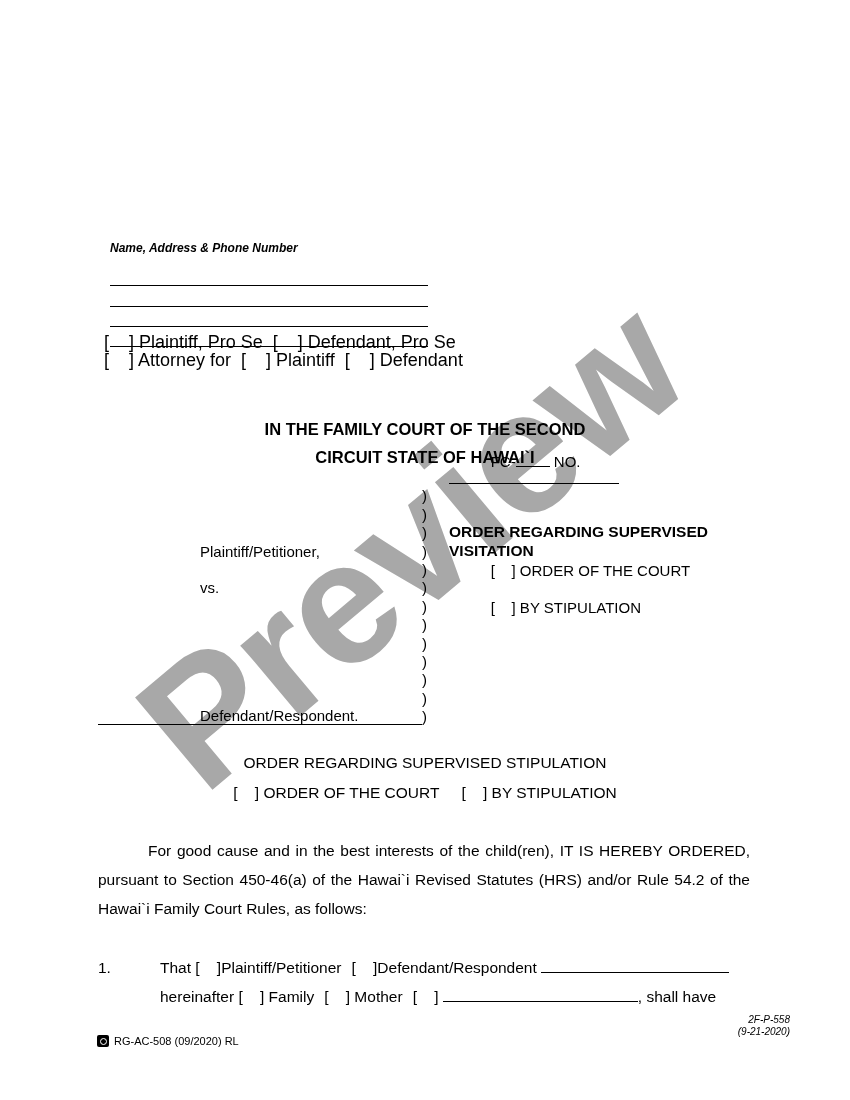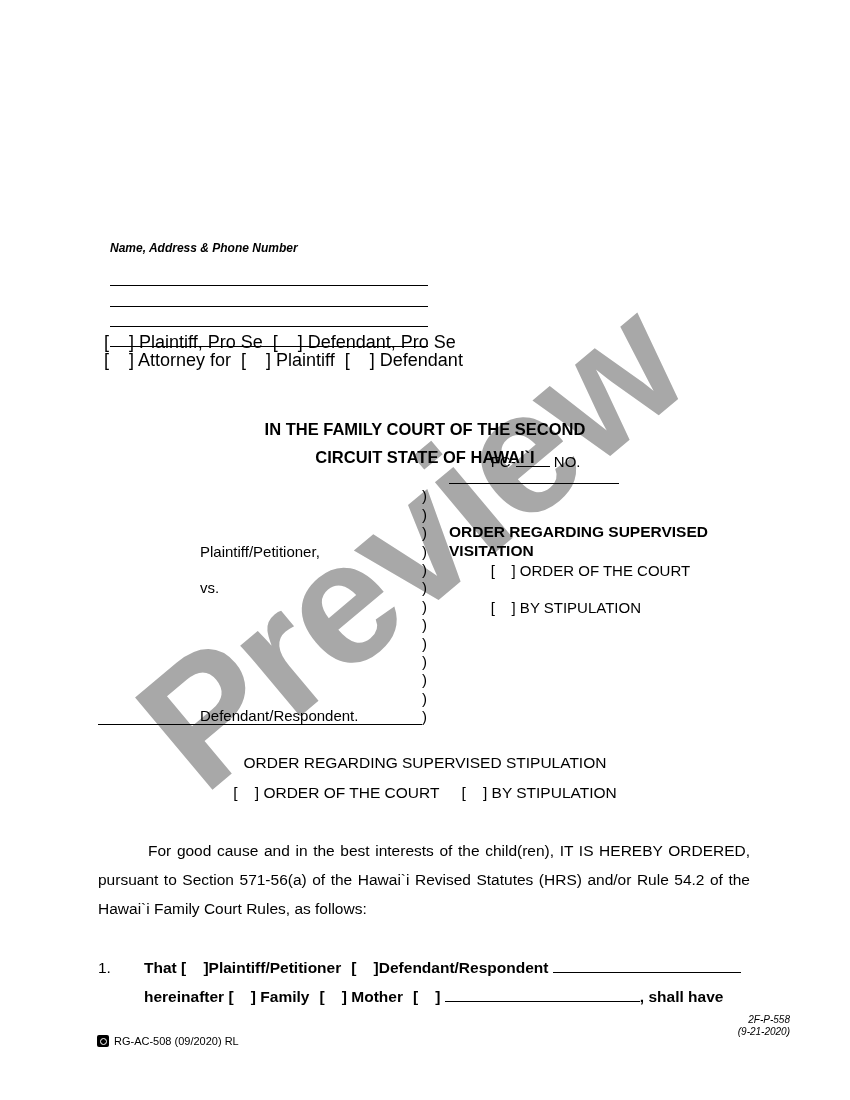--- a/index.html
+++ b/index.html
@@ -77,21 +77,21 @@
   .subheading span { white-space: pre-wrap; }
 
   .body-paragraph {
     left: 98px; top: 836px; width: 652px;
     font-size: 15.5px; line-height: 29px;
     text-align: justify; text-indent: 50px;
   }
 
   .item1 { left: 98px; top: 953px; width: 660px; font-size: 15.5px; line-height: 29px; }
   .item1-number { position: absolute; left: 0; top: 0; }
-  .item1-text { margin-left: 46px; font-weight: bold; }
+  .item1-text { margin-left: 62px; }
   .item1-text span { white-space: pre-wrap; }
 
   .footer-icon {
     left: 97px; top: 1035px; width: 12px; height: 12px;
     background: #000; border-radius: 2px;
   }
   .footer-icon .ring {
     position: absolute; left: 2.5px; top: 2.5px;
     width: 5px; height: 5px;
     border: 1.5px solid #fff; border-radius: 50%;
@@ -222,21 +222,21 @@
 
     </div>
 
     <div class="abs subheading">
       <div>ORDER REGARDING SUPERVISED STIPULATION</div>
       <div>
         <span>[    ]</span><span> ORDER OF THE COURT</span><span class="gap22">[    ]</span><span> BY STIPULATION</span>
       </div>
     </div>
 
-    <div class="abs body-paragraph">For good cause and in the best interests of the child(ren), IT IS HEREBY ORDERED, pursuant to Section 571-56(a) of the Hawai`i Revised Statutes (HRS) and/or Rule 54.2 of the Hawai`i Family Court Rules, as follows:</div>
+    <div class="abs body-paragraph">For good cause and in the best interests of the child(ren), IT IS HEREBY ORDERED, pursuant to Section 450-46(a) of the Hawai`i Revised Statutes (HRS) and/or Rule 54.2 of the Hawai`i Family Court Rules, as follows:</div>
 
     <div class="abs item1">
       <div class="item1-number">1.</div>
       <div class="item1-text">
         <div>
           <span>That </span><span>[    ]</span><span>Plaintiff/Petitioner</span><span class="gap10">[    ]</span><span>Defendant/Respondent</span> <span class="blank w188"></span>
         </div>
         <div>
           <span>hereinafter </span><span>[    ]</span><span> Family</span><span class="gap10">[    ]</span><span> Mother</span><span class="gap10">[    ]</span> <span class="blank w195"></span><span>, shall have</span>
         </div>

